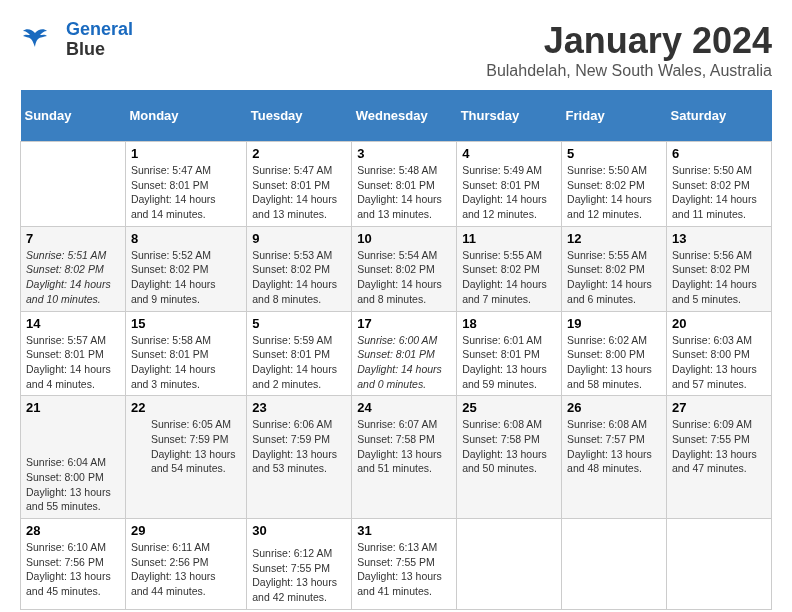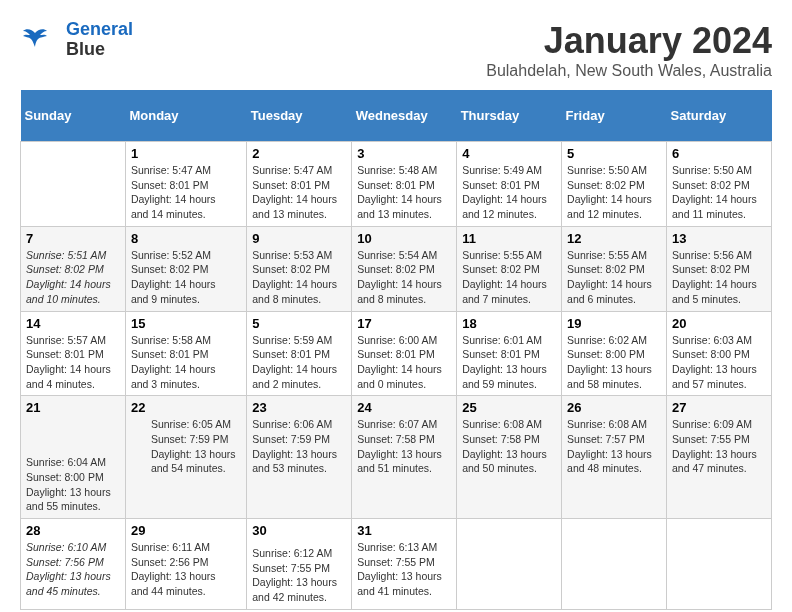--- a/index.html
+++ b/index.html
@@ -234,21 +234,21 @@
         </td>
         <td>
           <span class="day-number">5</span>
           <div class="day-info" style="white-space: pre-line;">Sunrise: 5:59 AM
 Sunset: 8:01 PM
 Daylight: 14 hours
 and 2 minutes.</div>
         </td>
         <td>
           <span class="day-number">17</span>
-          <div class="day-info" style="white-space: pre-line;">Sunrise: 6:00 AM
+          <div class="day-info" style="white-space: pre-line; font-style: italic;">Sunrise: 6:00 AM
 Sunset: 8:01 PM
 Daylight: 14 hours
 and 0 minutes.</div>
         </td>
         <td>
           <span class="day-number">18</span>
           <div class="day-info" style="white-space: pre-line;">Sunrise: 6:01 AM
 Sunset: 8:01 PM
 Daylight: 13 hours
 and 59 minutes.</div>
@@ -315,21 +315,21 @@
           <span class="day-number">27</span>
           <div class="day-info" style="white-space: pre-line;">Sunrise: 6:09 AM
 Sunset: 7:55 PM
 Daylight: 13 hours
 and 47 minutes.</div>
         </td>
       </tr>
       <tr>
         <td>
           <span class="day-number">28</span>
-          <div class="day-info" style="white-space: pre-line; font-style: italic;">Sunrise: 6:10 AM
+          <div class="day-info" style="white-space: pre-line;">Sunrise: 6:10 AM
 Sunset: 7:56 PM
 Daylight: 13 hours
 and 45 minutes.</div>
         </td>
         <td>
           <span class="day-number">29</span>
           <div class="day-info" style="white-space: pre-line;">Sunrise: 6:11 AM
 Sunset: 2:56 PM
 Daylight: 13 hours
 and 44 minutes.</div>

